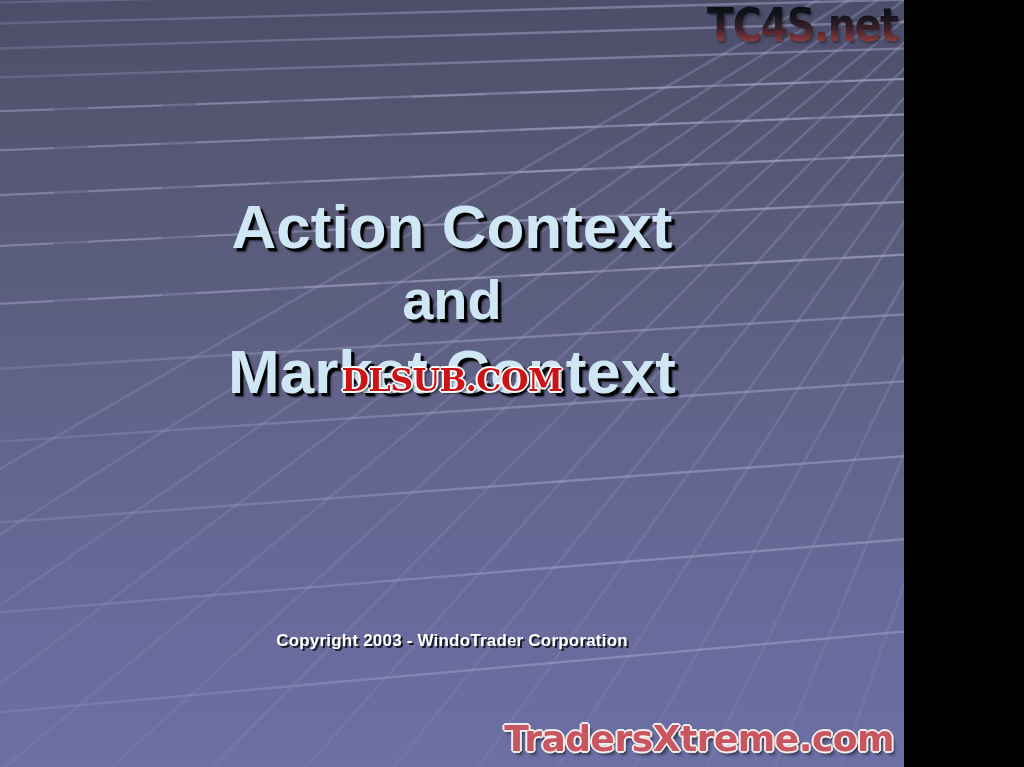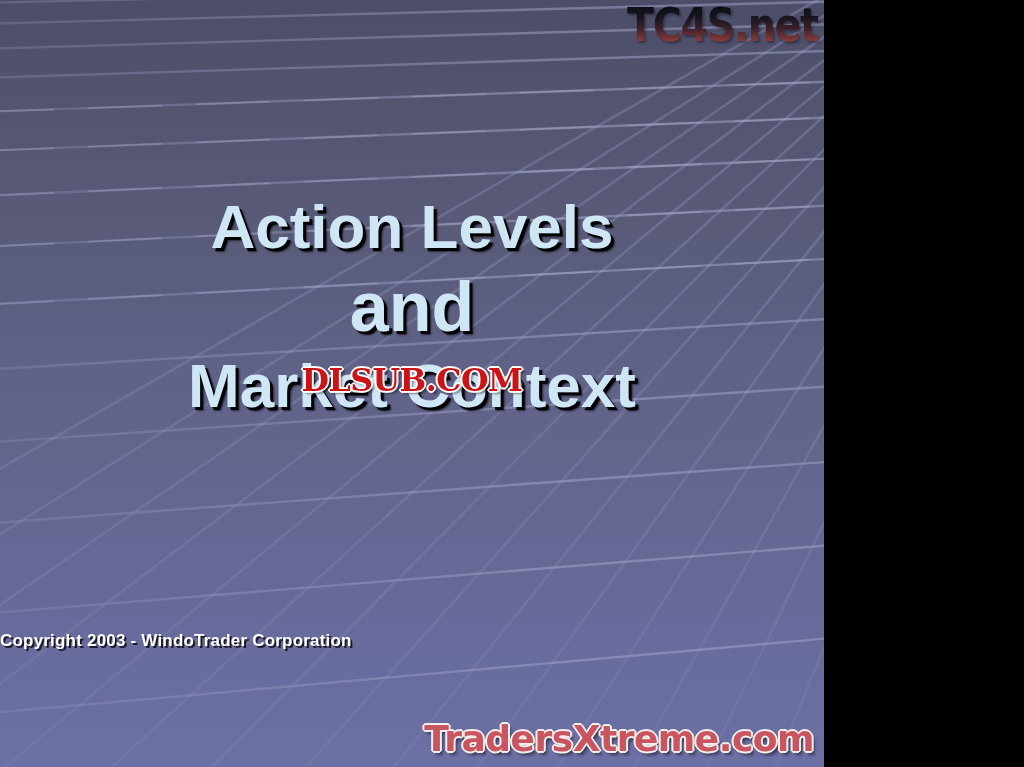--- a/index.html
+++ b/index.html
@@ -3,21 +3,21 @@
 <meta charset="utf-8">
 <title>Action Levels and Market Context</title>
 <style>
   html, body {
     margin: 0;
     padding: 0;
     background: #000;
   }
   #slide {
     position: relative;
-    width: 824px;
+    width: 904px;
     height: 767px;
     overflow: hidden;
     font-family: "Liberation Sans", sans-serif;
     background: linear-gradient(to bottom,
         #4b4d69 0%,
         #525470 14%,
         #595b79 30%,
         #5f6185 46%,
         #64668f 62%,
         #676a99 78%,
@@ -50,34 +50,35 @@
     text-shadow:
        3px 3px 0 rgba(0,0,0,0.92),
        4px 4px 2px rgba(0,0,0,0.55);
     line-height: 1.0;
   }
   #title-line-1 {
     font-size: 62px;
     margin: 0 0 14px 0;
   }
   #title-line-2 {
-    font-size: 70px;
+    font-size: 56px;
     margin: 10px 0 6px 0;
   }
   #title-line-3 {
     font-size: 62px;
     margin: 13px;
   }
 
   
   #copyright {
     position: absolute;
     left: 0;
     right: 0;
     top: 631px;
+    text-align: center;
     color: #ffffff;
     font-size: 17px;
     font-weight: bold;
     letter-spacing: 0.2px;
     text-shadow: 2px 2px 0 rgba(0,0,0,0.75);
   }
 
   
   #wm-tc4s {
     position: absolute;
@@ -221,21 +222,21 @@
         <line x1="-20" y1="196" x2="1044" y2="149"></line>
         <line x1="-20" y1="247" x2="1044" y2="195"></line>
         <line x1="-20" y1="305" x2="1044" y2="247"></line>
       </g>
     </g>
   </svg>
 
   <div id="wm-tc4s">TC4S.net</div>
 
   <div id="title-block">
-    <div class="title-line" id="title-line-1">Action Levels</div>
+    <div class="title-line" id="title-line-1">Action Context</div>
     <div class="title-line" id="title-line-2">and</div>
     <div class="title-line" id="title-line-3">Market Context</div>
   </div>
 
   <div id="wm-dlsub">DLSUB.COM</div>
 
   <div id="copyright">Copyright 2003 - WindoTrader Corporation</div>
 
   <div id="wm-traders">TradersXtreme.com</div>
 

